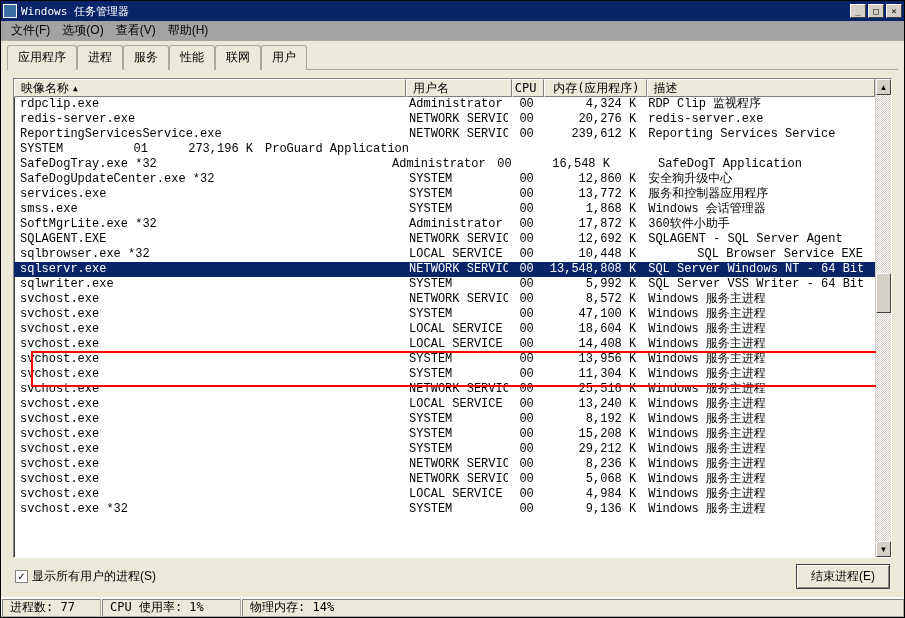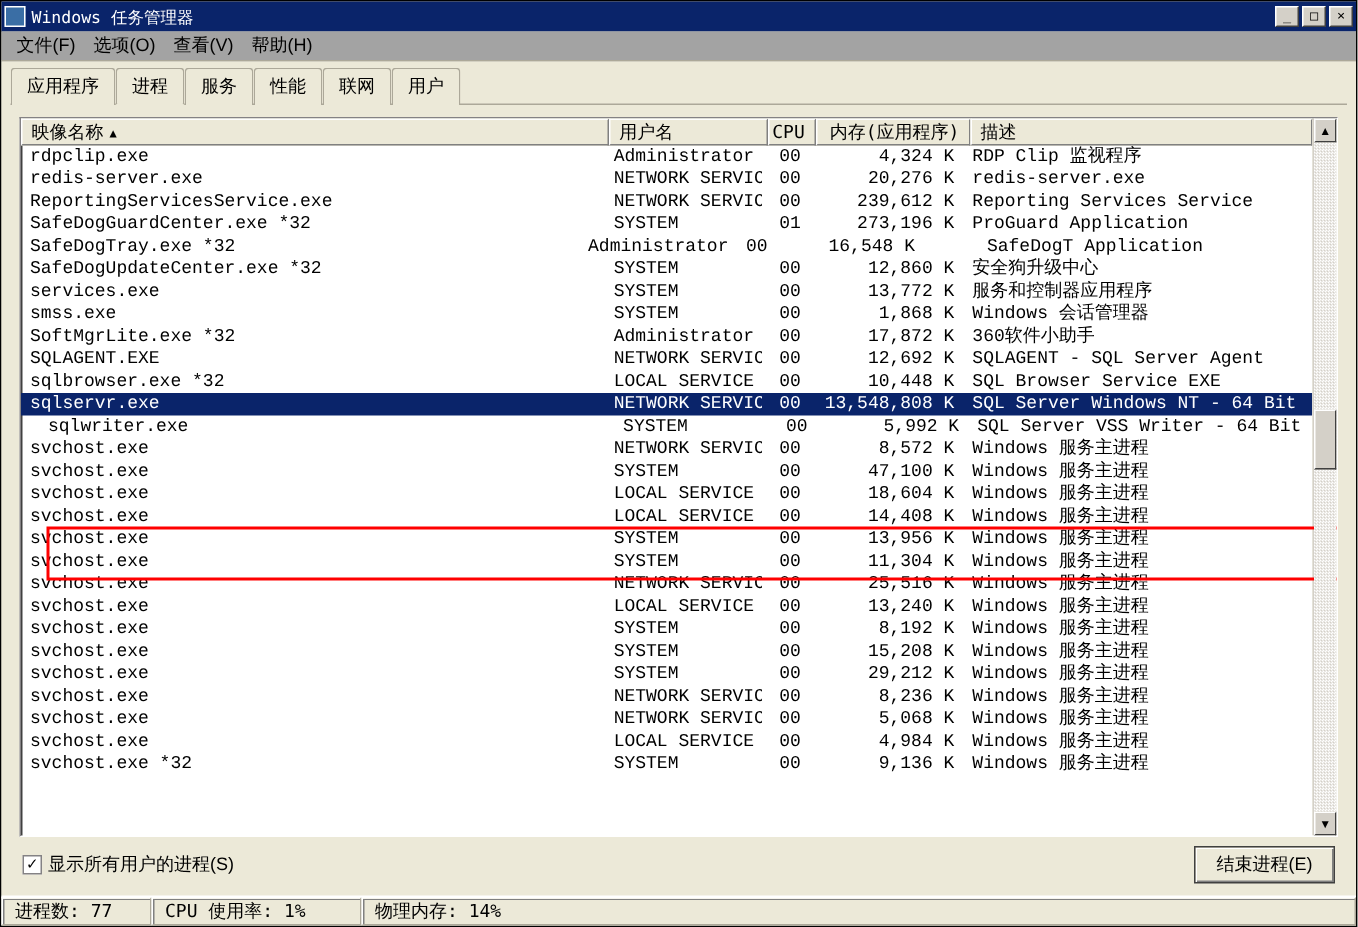--- a/index.html
+++ b/index.html
@@ -280,21 +280,20 @@
               <div class="cell" style="width: 233px;">redis-server.exe</div>
             </div>
             <div class="row">
               <div class="cell" style="width: 400px;">ReportingServicesService.exe</div>
               <div class="cell" style="width: 108px;">NETWORK SERVICE</div>
               <div class="cell num" style="width: 32px;">00</div>
               <div class="cell num" style="width: 105px;">239,612 K</div>
               <div class="cell" style="width: 233px;">Reporting Services Service</div>
             </div>
             <div class="row">
-              <div class="cell" style="width: 400px;">SafeDogGuardCenter.exe *32</div>
               <div class="cell" style="width: 108px;">SYSTEM</div>
               <div class="cell num" style="width: 32px;">01</div>
               <div class="cell num" style="width: 105px;">273,196 K</div>
               <div class="cell" style="width: 233px;">ProGuard Application</div>
             </div>
             <div class="row">
               <div class="cell" style="width: 400px;">SafeDogTray.exe *32</div>
               <div class="cell" style="width: 108px;">Administrator</div>
               <div class="cell num" style="width: 32px;">00</div>
               <div class="cell num" style="width: 105px;">16,548 K</div>
@@ -333,31 +332,31 @@
               <div class="cell" style="width: 108px;">NETWORK SERVICE</div>
               <div class="cell num" style="width: 32px;">00</div>
               <div class="cell num" style="width: 105px;">12,692 K</div>
               <div class="cell" style="width: 233px;">SQLAGENT - SQL Server Agent</div>
             </div>
             <div class="row">
               <div class="cell" style="width: 400px;">sqlbrowser.exe *32</div>
               <div class="cell" style="width: 108px;">LOCAL SERVICE</div>
               <div class="cell num" style="width: 32px;">00</div>
               <div class="cell num" style="width: 105px;">10,448 K</div>
-              <div class="cell" style="width: 233px;">SQL Browser Service EXE</div>
+              <div class="cell" style="width: 233px; text-align: right;">SQL Browser Service EXE</div>
             </div>
             <div class="row selected">
               <div class="cell" style="width: 400px;">sqlservr.exe</div>
               <div class="cell" style="width: 108px;">NETWORK SERVICE</div>
               <div class="cell num" style="width: 32px;">00</div>
               <div class="cell num" style="width: 105px;">13,548,808 K</div>
               <div class="cell" style="width: 233px;">SQL Server Windows NT - 64 Bit</div>
             </div>
             <div class="row">
-              <div class="cell" style="width: 400px; margin-left: 12px;">sqlwriter.exe</div>
+              <div class="cell" style="width: 400px;">sqlwriter.exe</div>
               <div class="cell" style="width: 108px;">SYSTEM</div>
               <div class="cell num" style="width: 32px;">00</div>
               <div class="cell num" style="width: 105px;">5,992 K</div>
               <div class="cell" style="width: 233px;">SQL Server VSS Writer - 64 Bit</div>
             </div>
             <div class="row">
               <div class="cell" style="width: 400px;">svchost.exe</div>
               <div class="cell" style="width: 108px;">NETWORK SERVICE</div>
               <div class="cell num" style="width: 32px;">00</div>
               <div class="cell num" style="width: 105px;">8,572 K</div>

